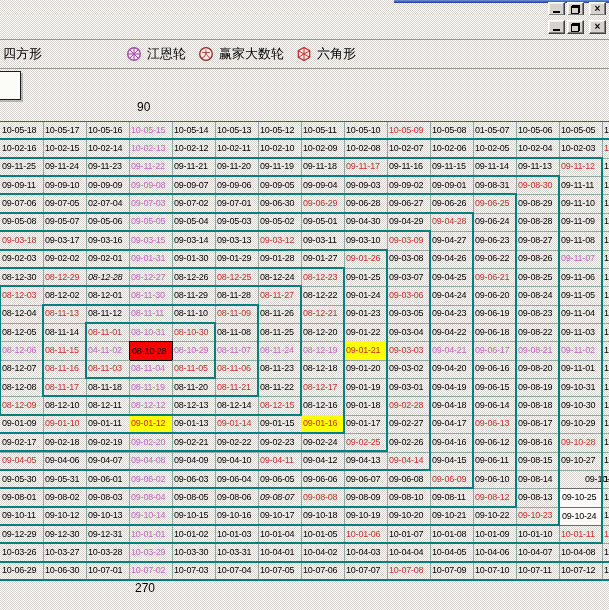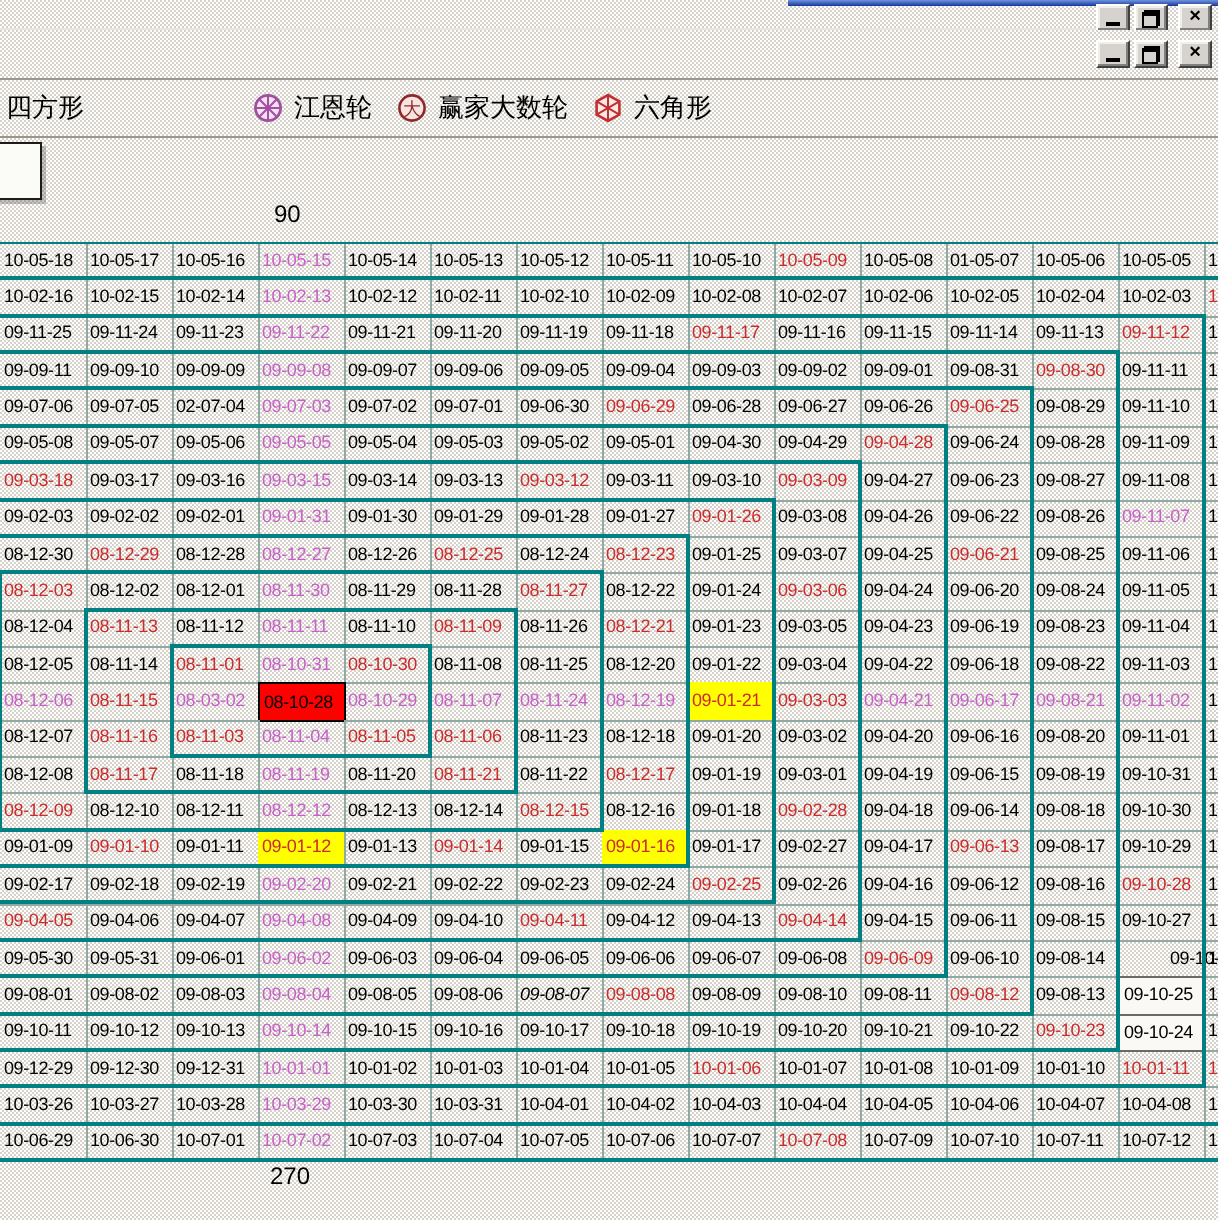--- a/index.html
+++ b/index.html
@@ -253,21 +253,21 @@
       <div class="cell c-k" style="left: 301px; top: 128.52px;">09-01-27</div>
       <div class="cell c-r" style="left: 344px; top: 128.52px;">09-01-26</div>
       <div class="cell c-k" style="left: 387px; top: 128.52px;">09-03-08</div>
       <div class="cell c-k" style="left: 430px; top: 128.52px;">09-04-26</div>
       <div class="cell c-k" style="left: 473px; top: 128.52px;">09-06-22</div>
       <div class="cell c-k" style="left: 516px; top: 128.52px;">09-08-26</div>
       <div class="cell c-m" style="left: 559px; top: 128.52px;">09-11-07</div>
       <div class="cell c-k" style="left: 602px; top: 128.52px;">10-01-27</div>
       <div class="cell c-k" style="left: 0px; top: 146.88px;">08-12-30</div>
       <div class="cell c-r" style="left: 43px; top: 146.88px;">08-12-29</div>
-      <div class="cell c-k" style="left: 86px; top: 146.88px;">08-12-28</div>
+      <div class="cell c-k" style="left: 86px; top: 146.88px; font-style: italic;">08-12-28</div>
       <div class="cell c-m" style="left: 129px; top: 146.88px;">08-12-27</div>
       <div class="cell c-k" style="left: 172px; top: 146.88px;">08-12-26</div>
       <div class="cell c-r" style="left: 215px; top: 146.88px;">08-12-25</div>
       <div class="cell c-k" style="left: 258px; top: 146.88px;">08-12-24</div>
       <div class="cell c-r" style="left: 301px; top: 146.88px;">08-12-23</div>
       <div class="cell c-k" style="left: 344px; top: 146.88px;">09-01-25</div>
       <div class="cell c-k" style="left: 387px; top: 146.88px;">09-03-07</div>
       <div class="cell c-k" style="left: 430px; top: 146.88px;">09-04-25</div>
       <div class="cell c-r" style="left: 473px; top: 146.88px;">09-06-21</div>
       <div class="cell c-k" style="left: 516px; top: 146.88px;">09-08-25</div>
@@ -313,21 +313,21 @@
       <div class="cell c-k" style="left: 301px; top: 201.96px;">08-12-20</div>
       <div class="cell c-k" style="left: 344px; top: 201.96px; text-align: center;">09-01-22</div>
       <div class="cell c-k" style="left: 387px; top: 201.96px;">09-03-04</div>
       <div class="cell c-k" style="left: 430px; top: 201.96px;">09-04-22</div>
       <div class="cell c-k" style="left: 473px; top: 201.96px;">09-06-18</div>
       <div class="cell c-k" style="left: 516px; top: 201.96px;">09-08-22</div>
       <div class="cell c-k" style="left: 559px; top: 201.96px;">09-11-03</div>
       <div class="cell c-k" style="left: 602px; top: 201.96px;">10-01-23</div>
       <div class="cell c-m" style="left: 0px; top: 220.32px;">08-12-06</div>
       <div class="cell c-r" style="left: 43px; top: 220.32px;">08-11-15</div>
-      <div class="cell c-m" style="left: 86px; top: 220.32px;">08-03-02</div>
+      <div class="cell c-m" style="left: 86px; top: 220.32px;">04-11-02</div>
       <div class="cell c-R" style="left: 129px; top: 220.32px;">08-10-28</div>
       <div class="cell c-m" style="left: 172px; top: 220.32px;">08-10-29</div>
       <div class="cell c-m" style="left: 215px; top: 220.32px;">08-11-07</div>
       <div class="cell c-m" style="left: 258px; top: 220.32px;">08-11-24</div>
       <div class="cell c-m" style="left: 301px; top: 220.32px;">08-12-19</div>
       <div class="cell c-Y" style="left: 344px; top: 220.32px;">09-01-21</div>
       <div class="cell c-r" style="left: 387px; top: 220.32px;">09-03-03</div>
       <div class="cell c-m" style="left: 430px; top: 220.32px;">09-04-21</div>
       <div class="cell c-m" style="left: 473px; top: 220.32px;">09-06-17</div>
       <div class="cell c-m" style="left: 516px; top: 220.32px;">09-08-21</div>

